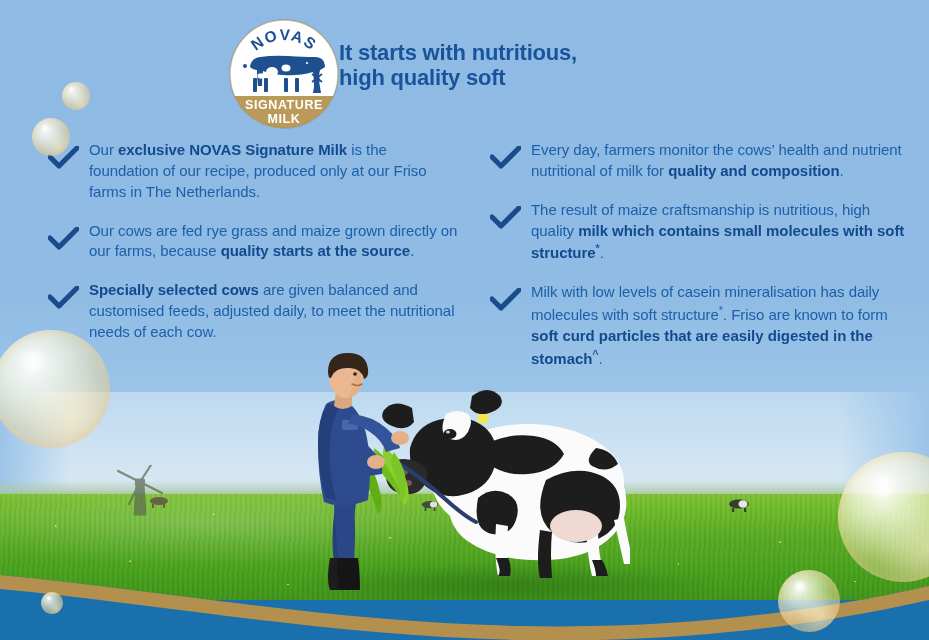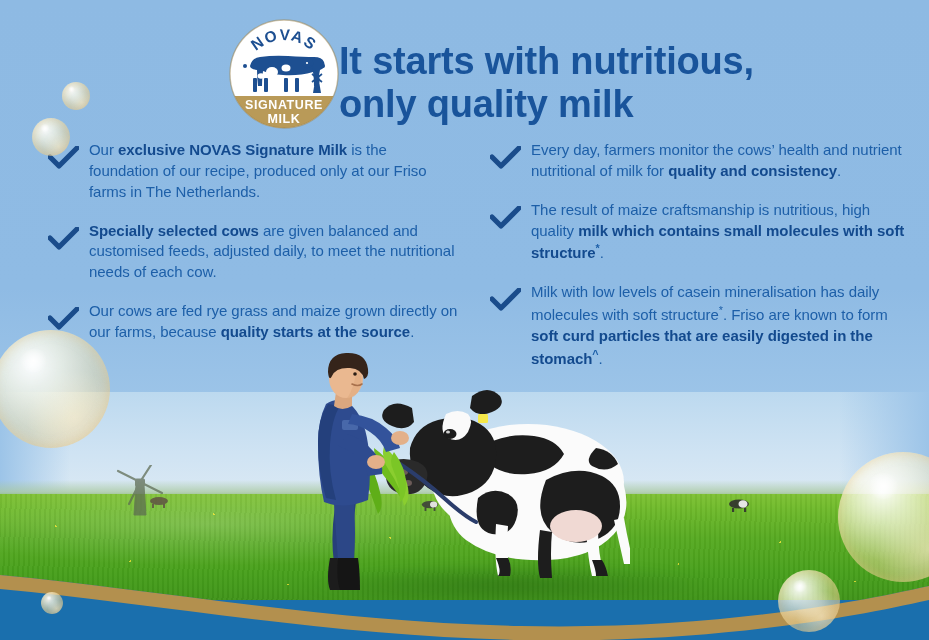--- a/index.html
+++ b/index.html
@@ -88,21 +88,21 @@
     background:#1a6fad;
   }
 
   
   .logo{ position:absolute; left:228px; top:18px; width:112px; height:112px; }
 
   
   .headline{
     position:absolute; left:339px; top:40px; width:420px;
     color:#19549b;
-    font-size:38px; line-height:1.14; font-weight:bold;
+    font-size:22px; line-height:1.14; font-weight:bold;
     letter-spacing:-.2px;
   }
   .headline span{ display:block; }
 
   
   .cols{ position:absolute; left:0; top:140px; width:929px; }
   .col{ position:absolute; top:0; }
   .col-left{ left:48px; width:410px; }
   .col-right{ left:490px; width:420px; }
 
@@ -313,50 +313,50 @@
       <line x1="84" y1="56" x2="94" y2="64"></line>
       <line x1="94" y1="56" x2="84" y2="64"></line>
     </g>
 
     <text x="56" y="91" text-anchor="middle" font-family="'Liberation Sans', sans-serif" font-size="12.5" font-weight="bold" fill="#ffffff" letter-spacing=".6">SIGNATURE</text>
     <text x="56" y="105" text-anchor="middle" font-family="'Liberation Sans', sans-serif" font-size="12.5" font-weight="bold" fill="#ffffff" letter-spacing=".6">MILK</text>
   </svg>
 
   <div class="headline">
     <span>It starts with nutritious,</span>
-    <span>only quality milk</span>
+    <span>high quality soft</span>
   </div>
 
   <div class="cols">
     <div class="col col-left" id="col-left">
         <div class="bullet">
           <svg class="check" viewBox="0 0 31 24">
             <path d="M2 11 L11 20 L29 2" stroke="#1a4c8b" stroke-width="5.2" fill="none" stroke-linecap="round" stroke-linejoin="round"></path>
           </svg>
           <p><span>Our </span><b>exclusive NOVAS Signature Milk</b><span> is the foundation of our recipe, produced only at our Friso farms in The Netherlands.</span></p>
         </div>
         <div class="bullet">
           <svg class="check" viewBox="0 0 31 24">
             <path d="M2 11 L11 20 L29 2" stroke="#1a4c8b" stroke-width="5.2" fill="none" stroke-linecap="round" stroke-linejoin="round"></path>
           </svg>
+          <p><span>Our cows are fed rye grass and maize grown directly on our farms, because </span><b>quality starts at the source</b><span>.</span></p>
+        </div>
+        <div class="bullet">
+          <svg class="check" viewBox="0 0 31 24">
+            <path d="M2 11 L11 20 L29 2" stroke="#1a4c8b" stroke-width="5.2" fill="none" stroke-linecap="round" stroke-linejoin="round"></path>
+          </svg>
           <p><b>Specially selected cows</b><span> are given balanced and customised feeds, adjusted daily, to meet the nutritional needs of each cow.</span></p>
         </div>
-        <div class="bullet">
-          <svg class="check" viewBox="0 0 31 24">
-            <path d="M2 11 L11 20 L29 2" stroke="#1a4c8b" stroke-width="5.2" fill="none" stroke-linecap="round" stroke-linejoin="round"></path>
-          </svg>
-          <p><span>Our cows are fed rye grass and maize grown directly on our farms, because </span><b>quality starts at the source</b><span>.</span></p>
-        </div>
       </div>
     <div class="col col-right" id="col-right">
         <div class="bullet">
           <svg class="check" viewBox="0 0 31 24">
             <path d="M2 11 L11 20 L29 2" stroke="#1a4c8b" stroke-width="5.2" fill="none" stroke-linecap="round" stroke-linejoin="round"></path>
           </svg>
-          <p><span>Every day, farmers monitor the cows’ health and nutrient nutritional of milk for </span><b>quality and consistency</b><span>.</span></p>
+          <p><span>Every day, farmers monitor the cows’ health and nutrient nutritional of milk for </span><b>quality and composition</b><span>.</span></p>
         </div>
         <div class="bullet">
           <svg class="check" viewBox="0 0 31 24">
             <path d="M2 11 L11 20 L29 2" stroke="#1a4c8b" stroke-width="5.2" fill="none" stroke-linecap="round" stroke-linejoin="round"></path>
           </svg>
           <p><span>The result of maize craftsmanship is nutritious, high quality </span><b>milk which contains small molecules with soft structure</b><sup style="font-weight: bold;">*</sup><span>.</span></p>
         </div>
         <div class="bullet">
           <svg class="check" viewBox="0 0 31 24">
             <path d="M2 11 L11 20 L29 2" stroke="#1a4c8b" stroke-width="5.2" fill="none" stroke-linecap="round" stroke-linejoin="round"></path>

